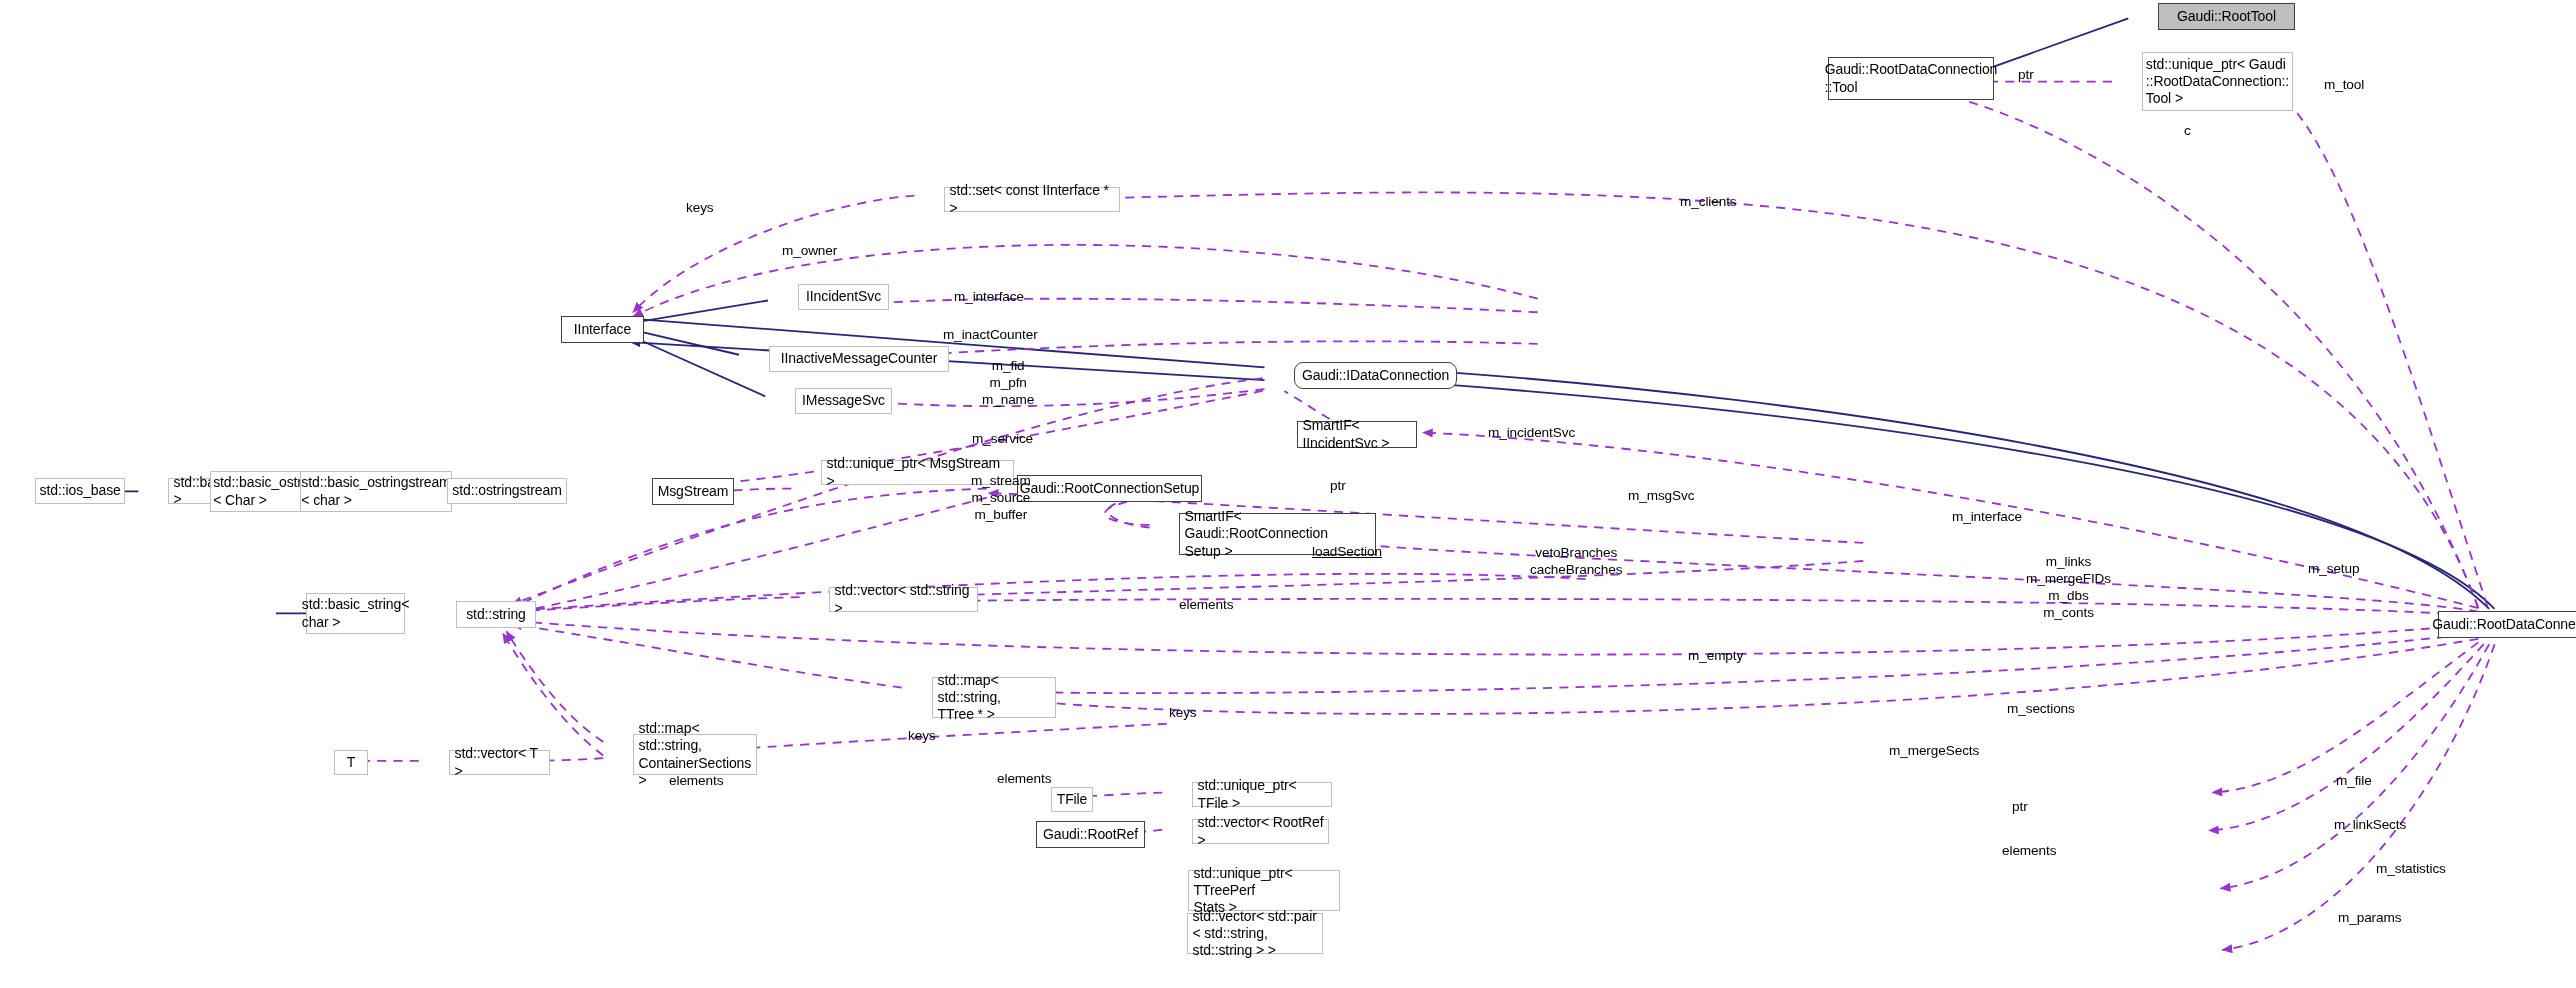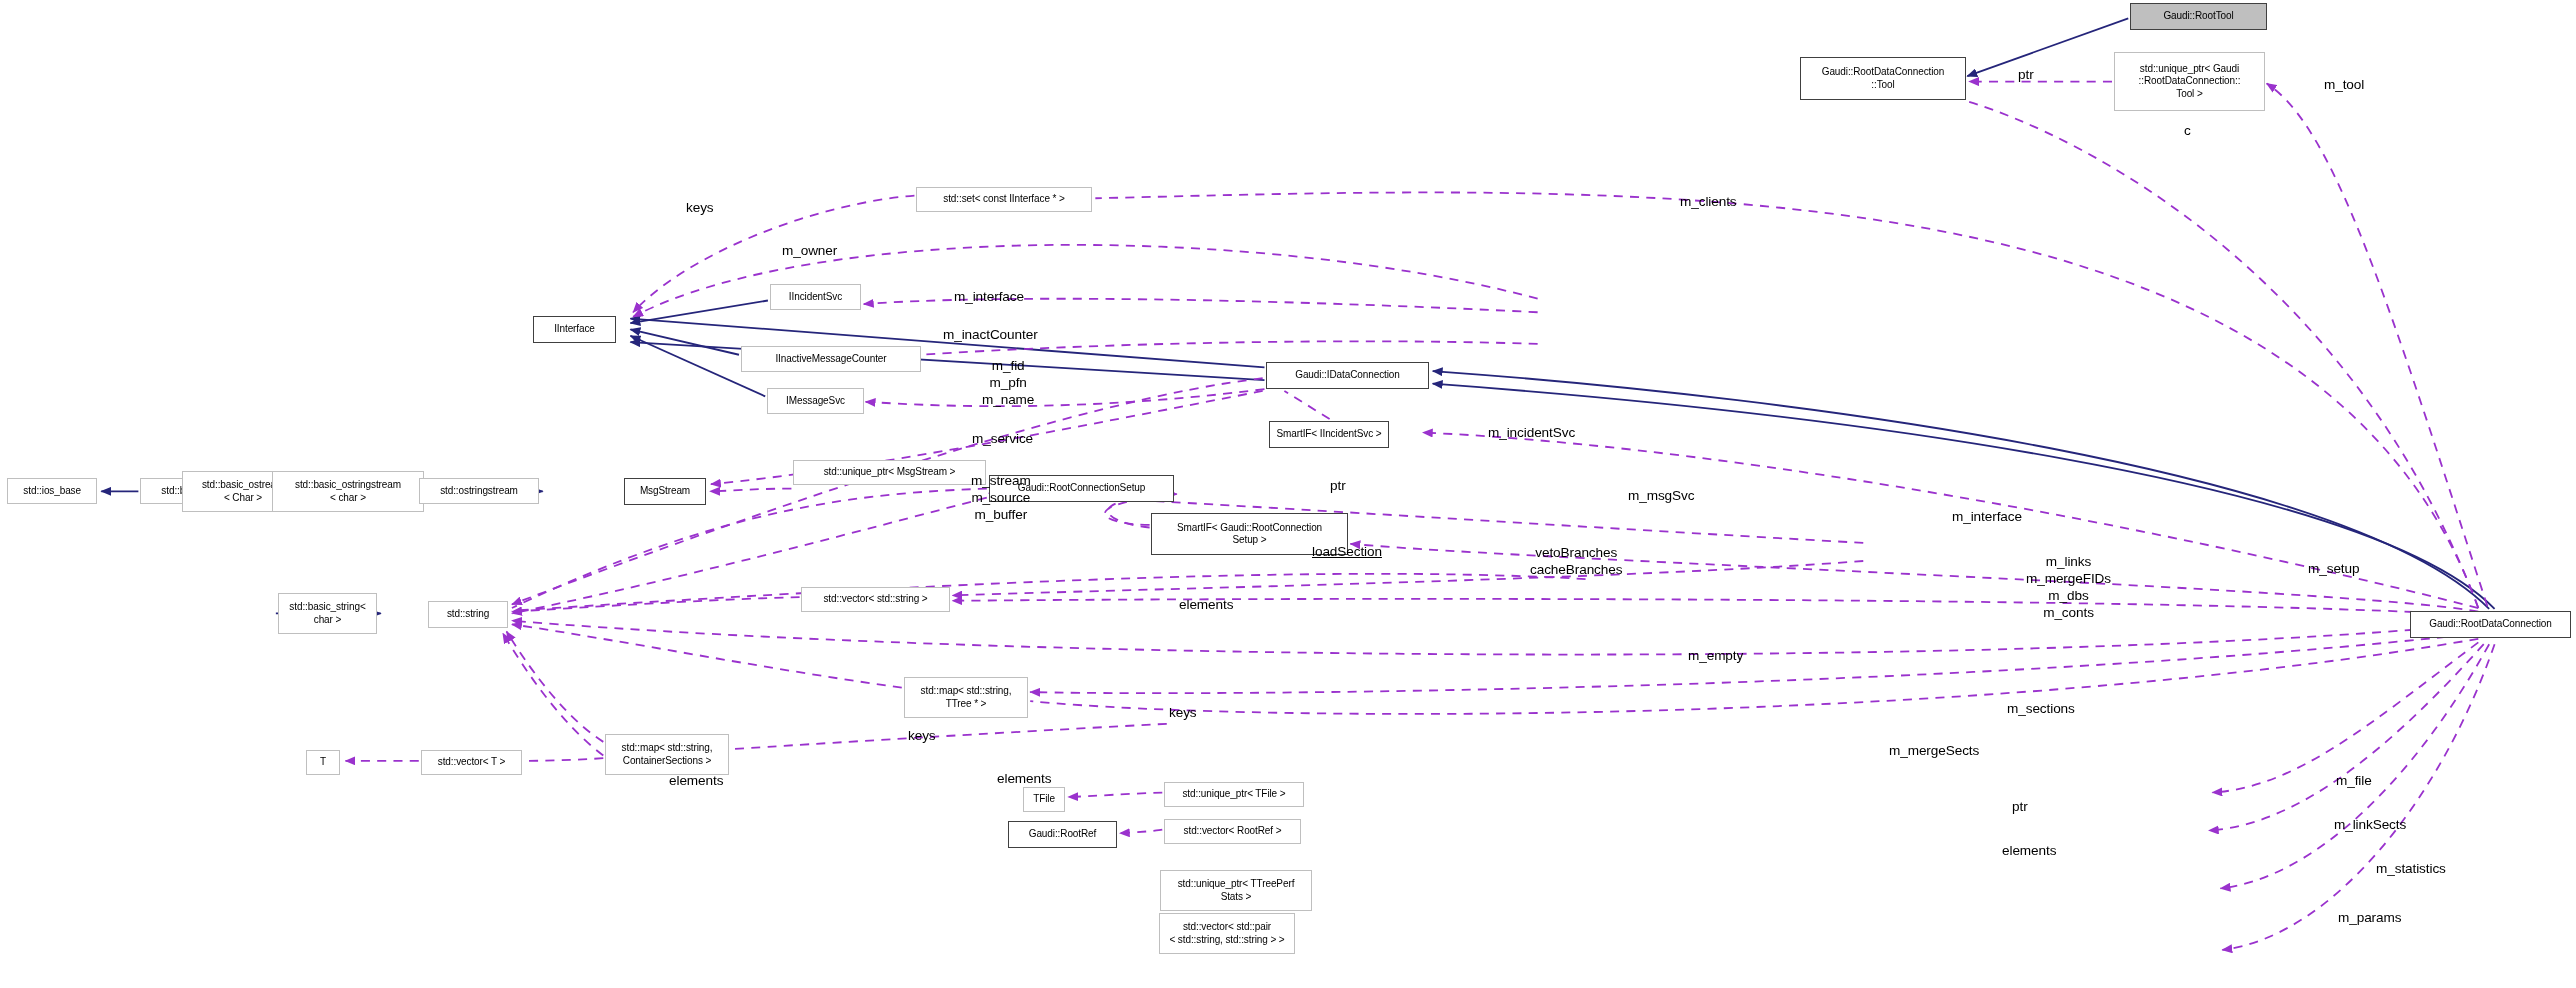--- a/index.html
+++ b/index.html
@@ -23,29 +23,30 @@
     width: 2576px;
     height: 989px;
     pointer-events: none;
   }
   .node {
     position: absolute;
     box-sizing: border-box;
     display: flex;
     align-items: center;
     justify-content: center;
-    text-align: center;
+    text-align: left;
     background: #ffffff;
     border: 0.9px solid #bfbfbf;
     color: #000000;
-    font-size: 10px;
+    font-size: 14px;
     line-height: 1.22;
     white-space: pre-line;
     padding: 0.9px 4.5px;
     letter-spacing: -0.1px;
+    margin-left: 28px;
   }
   .node.key {
     border: 1.8px solid #404040;
   }
   .node.root {
     border: 1.8px solid #404040;
     background: #bfbfbf;
   }
   .elabel {
     position: absolute;
@@ -173,21 +174,21 @@
     <div class="node key" style="left: 1800px; top: 57px; width: 166px; height: 43px;">Gaudi::RootDataConnection
 ::Tool</div>
     <div class="node " style="left: 2114px; top: 52px; width: 151px; height: 59px;">std::unique_ptr&lt; Gaudi
 ::RootDataConnection::
 Tool &gt;</div>
     <div class="node " style="left: 916px; top: 187px; width: 176px; height: 25px;">std::set&lt; const IInterface * &gt;</div>
     <div class="node key" style="left: 533px; top: 316px; width: 83px; height: 27px;">IInterface</div>
     <div class="node " style="left: 770px; top: 284px; width: 91px; height: 26px;">IIncidentSvc</div>
     <div class="node " style="left: 741px; top: 346px; width: 180px; height: 26px;">IInactiveMessageCounter</div>
     <div class="node " style="left: 767px; top: 388px; width: 97px; height: 26px;">IMessageSvc</div>
-    <div class="node key" style="left: 1266px; top: 362px; width: 163px; height: 27px;">Gaudi::IDataConnection</div>
+    <div class="node key" style="left: 1266px; top: 362px; width: 163px; height: 27px; border-radius: 9px;">Gaudi::IDataConnection</div>
     <div class="node key" style="left: 1269px; top: 421px; width: 120px; height: 27px;">SmartIF&lt; IIncidentSvc &gt;</div>
     <div class="node " style="left: 7.2px; top: 478px; width: 90px; height: 26px;">std::ios_base</div>
     <div class="node " style="left: 140px; top: 478px; width: 140px; height: 26px;">std::basic_ios&lt; Char &gt;</div>
     <div class="node " style="left: 182px; top: 471px; width: 122px; height: 41px;">std::basic_ostream
 &lt; Char &gt;</div>
     <div class="node " style="left: 272px; top: 471px; width: 152px; height: 41px;">std::basic_ostringstream
 &lt; char &gt;</div>
     <div class="node " style="left: 419px; top: 478px; width: 120px; height: 26px;">std::ostringstream</div>
     <div class="node key" style="left: 624px; top: 478px; width: 82px; height: 27px;">MsgStream</div>
     <div class="node " style="left: 793px; top: 460px; width: 193px; height: 25px;">std::unique_ptr&lt; MsgStream &gt;</div>

